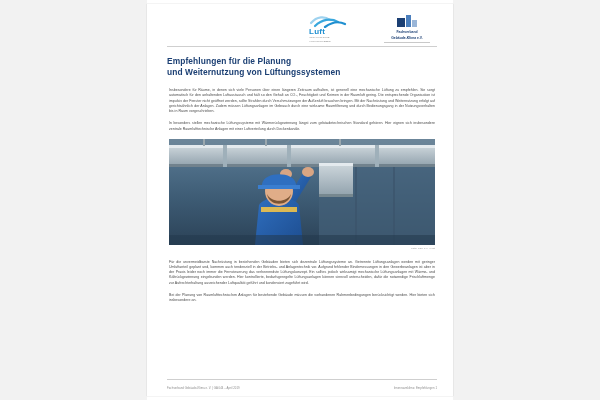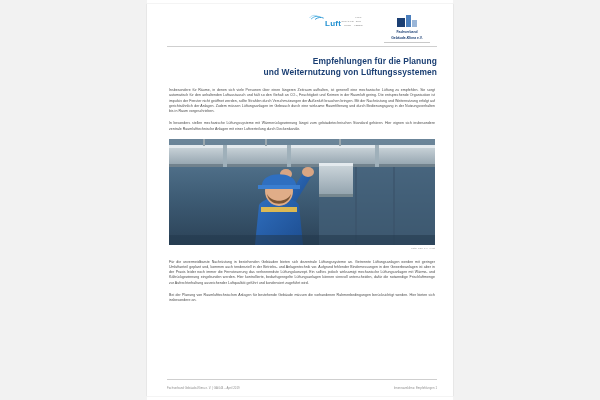--- a/index.html
+++ b/index.html
@@ -49,21 +49,22 @@
     position: absolute;
     top: 10px;
     right: 16px;
     display: flex;
     align-items: flex-start;
     gap: 14px;
   }
 
   .logo-luft {
     display: flex;
-    align-items: flex-end;
+    flex-direction: column;
+    align-items: flex-start;
     width: 54px;
   }
   .logo-luft .swoosh {
     width: 40px;
     height: 14px;
     position: relative;
   }
   .logo-luft .swoosh svg { display: block; }
   .logo-luft .luft-word {
     font-size: 8px;
@@ -122,23 +123,23 @@
     right: 16px;
     bottom: 16px;
     height: 1px;
     background: #cfcfcf;
   }
 
   
   .title {
     position: absolute;
     left: 20px;
-    right: 16px;
+    right: 0;
     top: 52px;
-    text-align: right;
+    text-align: left;
     color: #1b3f73;
     font-weight: bold;
     font-size: 8.4px;
     line-height: 11px;
     letter-spacing: .1px;
   }
 
   
   .content {
     position: absolute;

